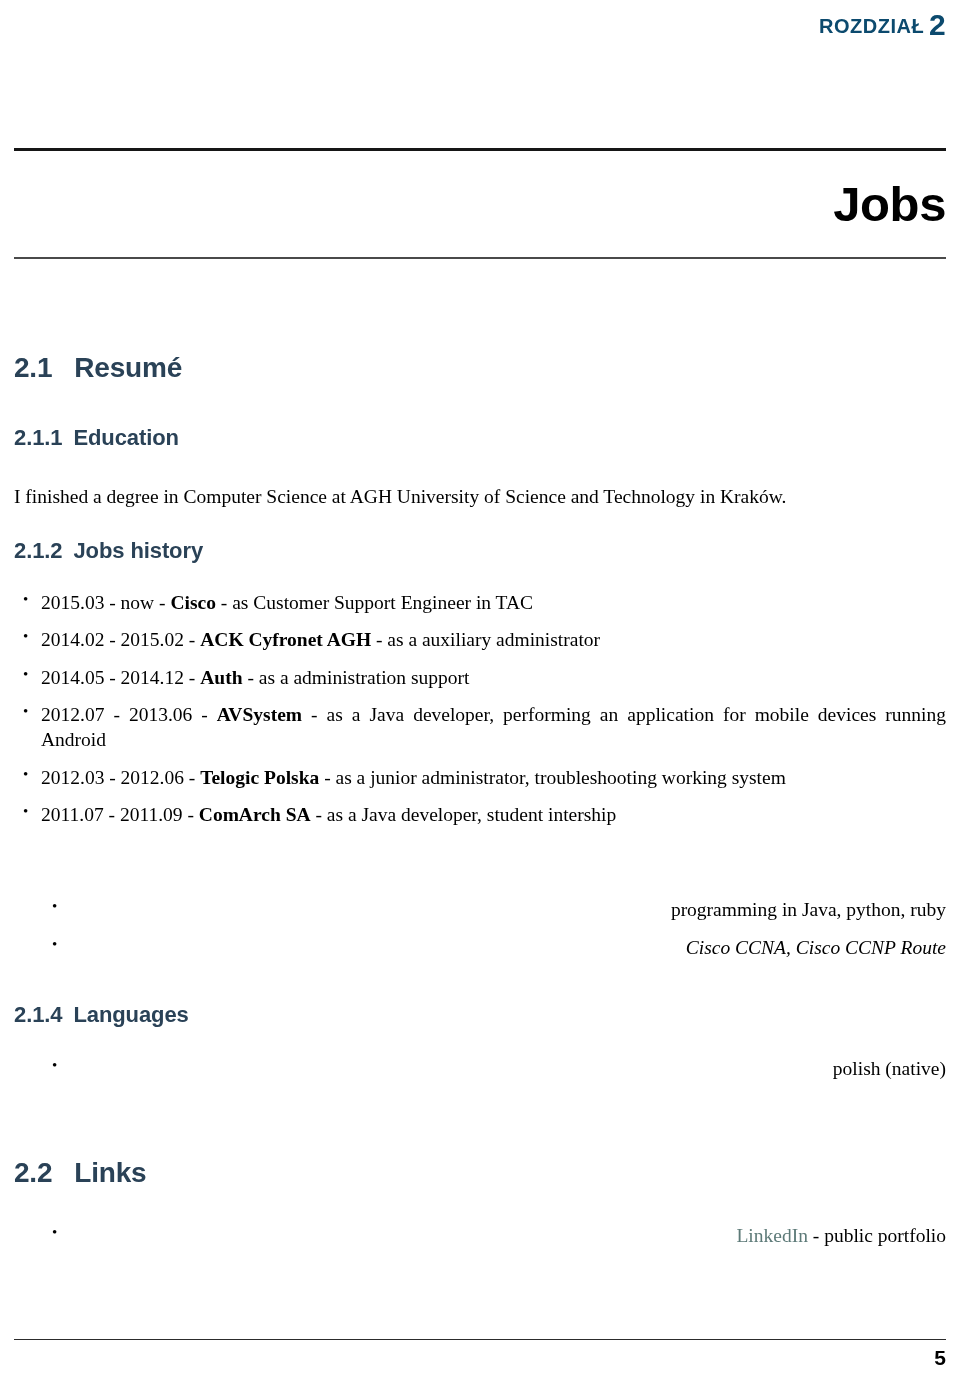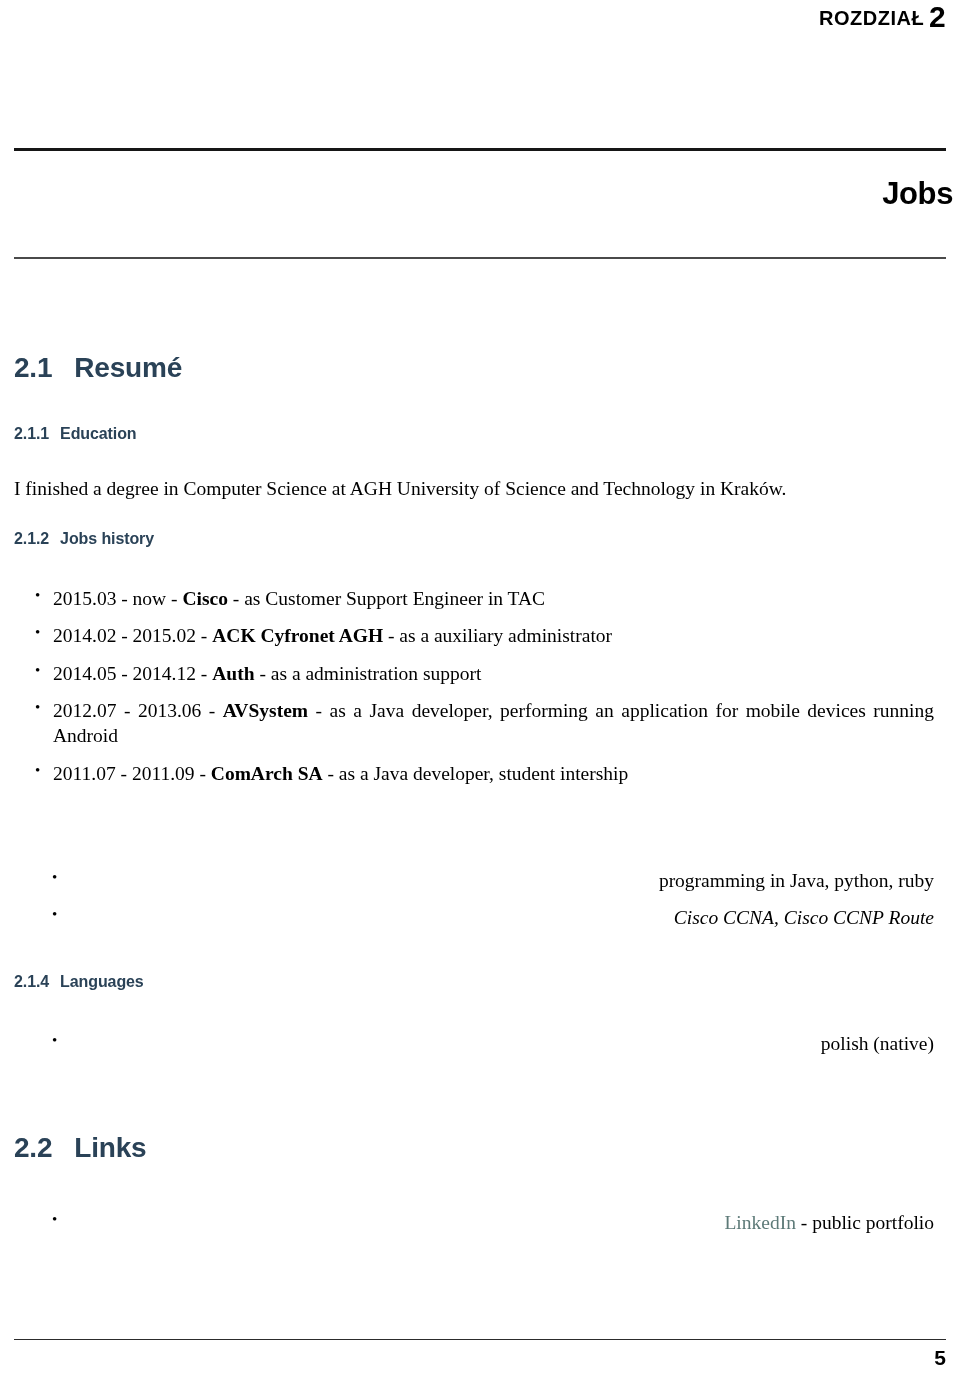--- a/index.html
+++ b/index.html
@@ -17,26 +17,26 @@
   }
 
   .page {
     position: absolute;
     inset: 0;
   }
 
   
   .chapter-head {
     position: absolute;
-    top: 0;
+    top: 8px;
     right: 14px;
     text-align: right;
     font-family: "Liberation Sans", "DejaVu Sans", sans-serif;
     font-weight: bold;
-    color: #000000;
+    color: #0c4a6e;
     letter-spacing: 0.2px;
     white-space: nowrap;
   }
   .chapter-head .word {
     font-size: 20px;
     letter-spacing: 0.5px;
   }
   .chapter-head .num {
     font-size: 30px;
     margin-left: 5px;
@@ -56,25 +56,25 @@
     position: absolute;
     left: 14px;
     right: 14px;
     top: 257px;
     height: 0;
     border-top: 2px solid #4a4a4a;
   }
 
   .chapter-title {
     position: absolute;
-    right: 7px;
+    right: 14px;
     top: 176px;
     font-family: "Liberation Sans", "DejaVu Sans", sans-serif;
     font-weight: bold;
-    font-size: 31px;
+    font-size: 49px;
     color: #000000;
     letter-spacing: -0.4px;
   }
 
   
   .content {
     position: absolute;
     left: 14px;
     top: 352px;
     width: 932px;
@@ -86,37 +86,37 @@
     font-size: 28px;
     color: #2a4257;
     margin: 0 0 0 0;
     letter-spacing: -0.2px;
   }
   h1.sec .n { margin-right: 22px; }
 
   h2.subsec {
     font-family: "Liberation Sans", "DejaVu Sans", sans-serif;
     font-weight: bold;
-    font-size: 16px;
+    font-size: 22px;
     color: #2a4257;
     margin: 0;
     letter-spacing: -0.1px;
   }
   h2.subsec .n { margin-right: 11px; }
 
   p.body {
     font-size: 19.5px;
     line-height: 1.28;
     margin: 0;
     text-align: justify;
   }
 
   ul.bul {
     list-style: none;
-    margin: 12px;
+    margin: 0;
     padding: 0;
   }
   ul.bul > li {
     position: relative;
     padding-left: 27px;
     font-size: 19.5px;
     line-height: 1.30;
     text-align: justify;
   }
   ul.bul > li::before {
@@ -201,20 +201,21 @@
       <span class="n">2.1.2</span><span>Jobs history</span>
     </h2>
 
     <div class="gap-sub-to-list"></div>
 
     <ul class="bul li-gap-jobs" id="jobs-list">
         <li><span>2015.03 - now - </span><b>Cisco</b><span> - as Customer Support Engineer in TAC</span></li>
         <li><span>2014.02 - 2015.02 - </span><b>ACK Cyfronet AGH</b><span> - as a auxiliary administrator</span></li>
         <li><span>2014.05 - 2014.12 - </span><b>Auth</b><span> - as a administration support</span></li>
         <li><span>2012.07 - 2013.06 - </span><b>AVSystem</b><span> - as a Java developer, performing an application for mobile devices running Android</span></li>
+        <li><span>2012.03 - 2012.06 - </span><b>Telogic Polska</b><span> - as a junior administrator, troubleshooting working system</span></li>
         <li><span>2011.07 - 2011.09 - </span><b>ComArch SA</b><span> - as a Java developer, student intership</span></li>
       </ul>
 
     <div style="height:30px"></div>
 
 
     <div style="height:28px"></div>
 
     <ul class="bul indented li-gap-small" id="courses-list">
         <li><span>programming in Java, python, ruby</span></li>

